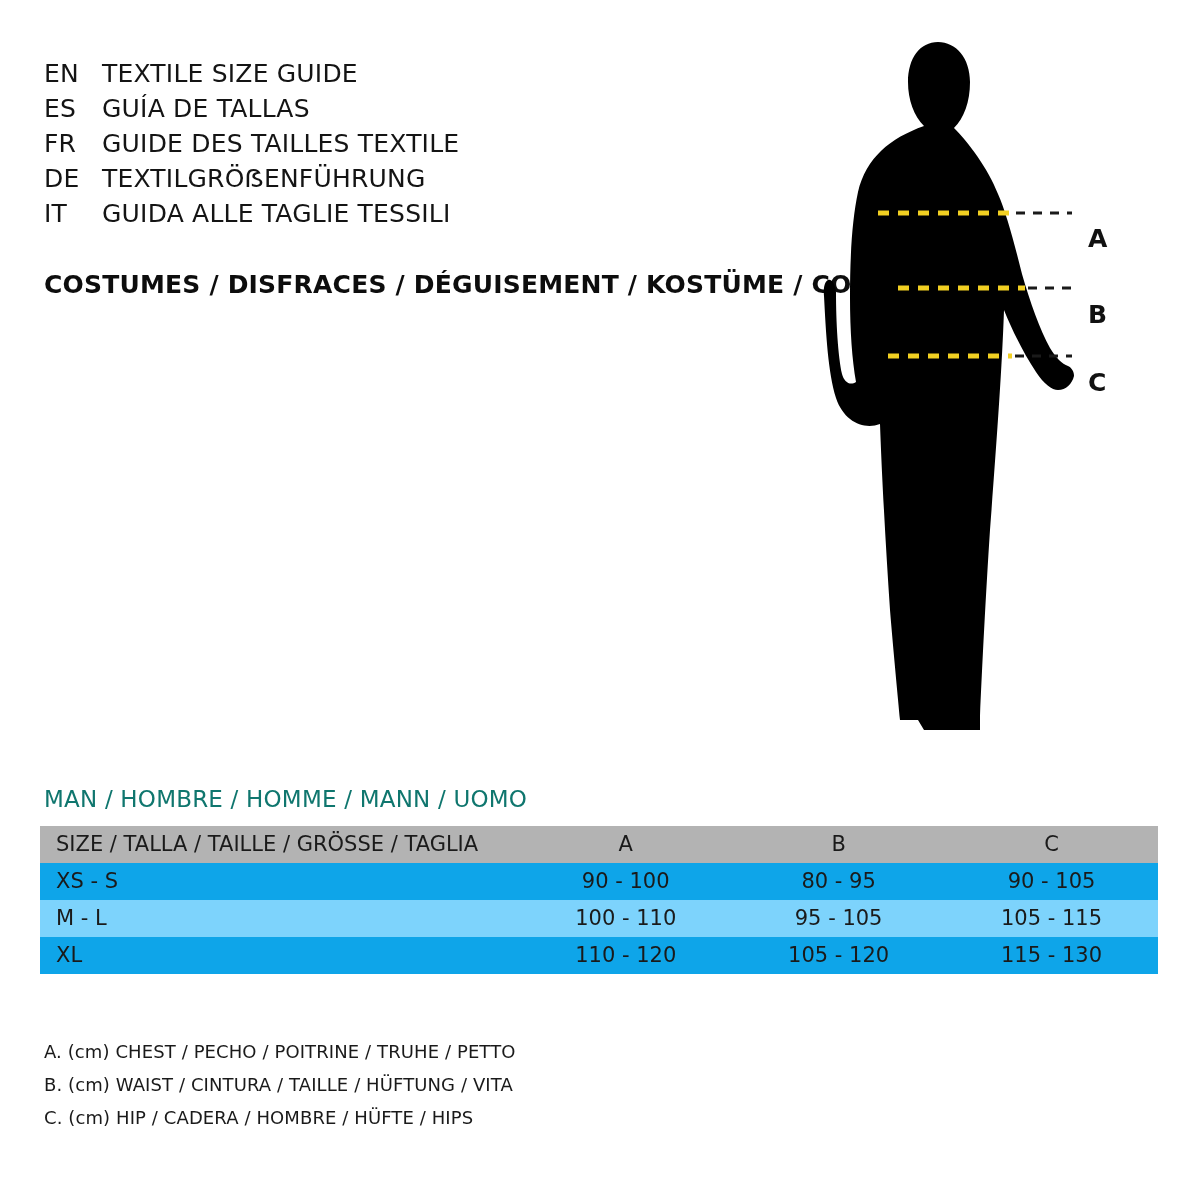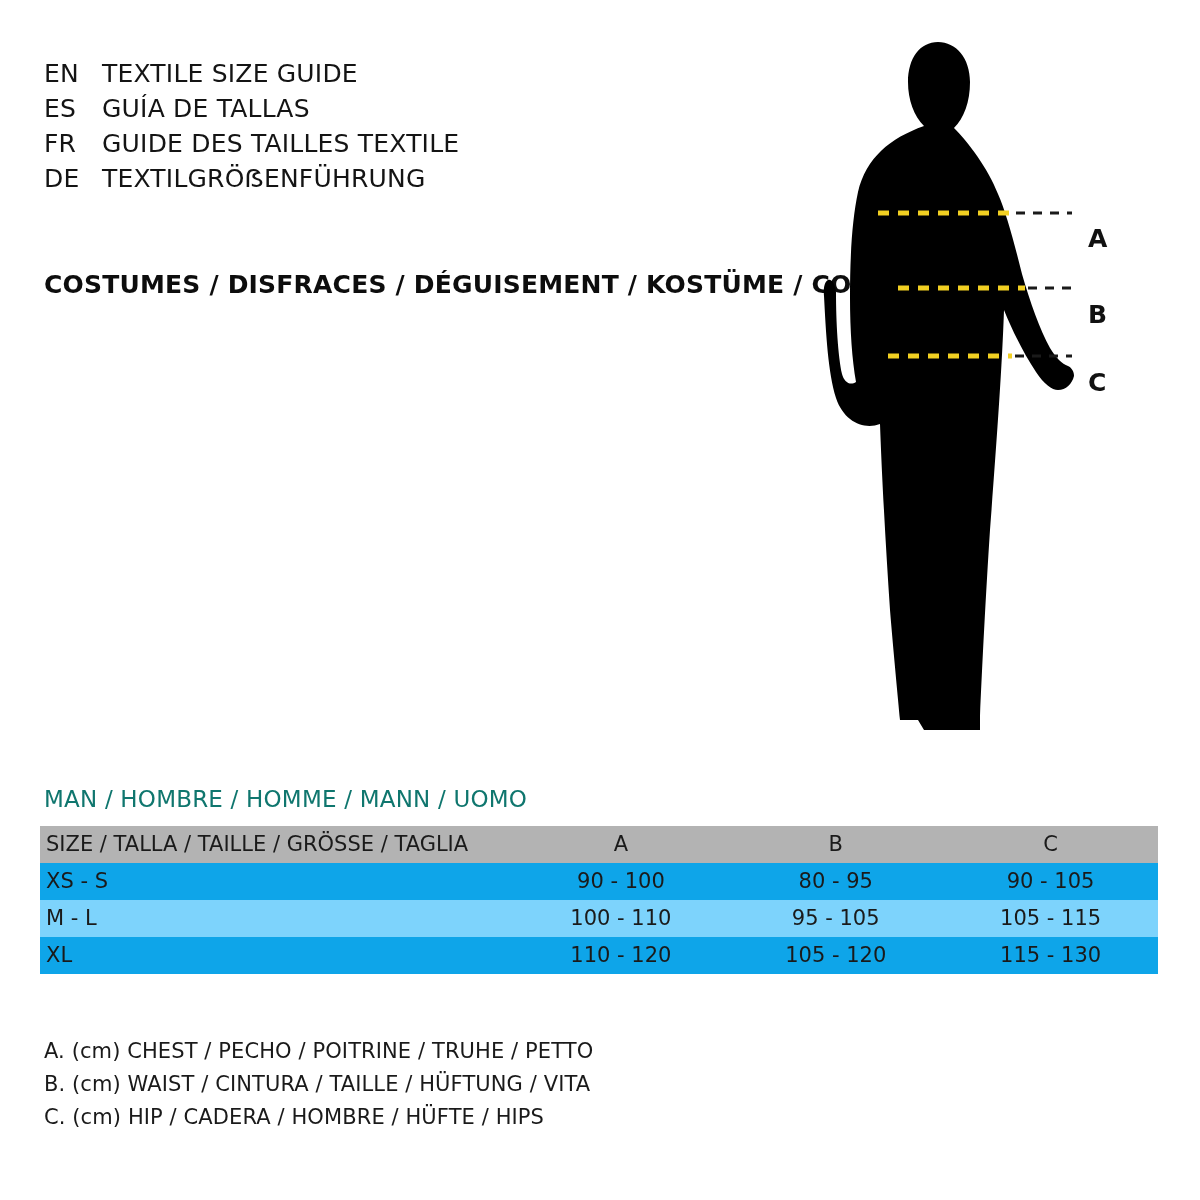--- a/index.html
+++ b/index.html
@@ -100,21 +100,21 @@
   table.size-table th,
   table.size-table td {
     padding: 6px 0 7px 0;
     font-weight: normal;
     text-align: center;
     line-height: 24px;
   }
   table.size-table th.col-size,
   table.size-table td.col-size {
     text-align: left;
-    padding-left: 6px;
+    padding-left: 16px;
     width: 470px;
   }
   table.size-table th.col-m,
   table.size-table td.col-m {
     width: 216px;
   }
   thead tr {
     background: #b3b3b3;
   }
   tbody tr.even {
@@ -122,21 +122,21 @@
   }
   tbody tr.odd {
     background: #7dd3fc;
   }
 
   
   .legend {
     position: absolute;
     left: 44px;
     top: 1035px;
-    font-size: 21px;
+    font-size: 18px;
     line-height: 33px;
     color: #1a1a1a;
   }
   .legend div { letter-spacing: 0.1px; }
 </style>
 </head>
 <body>
 
 <div class="page">
 
@@ -149,20 +149,24 @@
       <span class="lang-code">ES</span>
       <span class="lang-label">GUÍA DE TALLAS</span>
     </div>
     <div class="lang-row">
       <span class="lang-code">FR</span>
       <span class="lang-label">GUIDE DES TAILLES TEXTILE</span>
     </div>
     <div class="lang-row">
       <span class="lang-code">DE</span>
       <span class="lang-label">TEXTILGRÖẞENFÜHRUNG</span>
+    </div>
+    <div class="lang-row">
+      <span class="lang-code">IT</span>
+      <span class="lang-label">GUIDA ALLE TAGLIE TESSILI</span>
     </div>
   </div>
 
   <div class="costumes-line">COSTUMES / DISFRACES / DÉGUISEMENT / KOSTÜME / COSTUMI</div>
 
   <div class="figure-wrap">
     <svg class="figure-svg" width="340" height="720" viewBox="0 0 340 720">
       <path fill="#000000" d="
         M 118 12
         C 100 12 88 28 88 52

